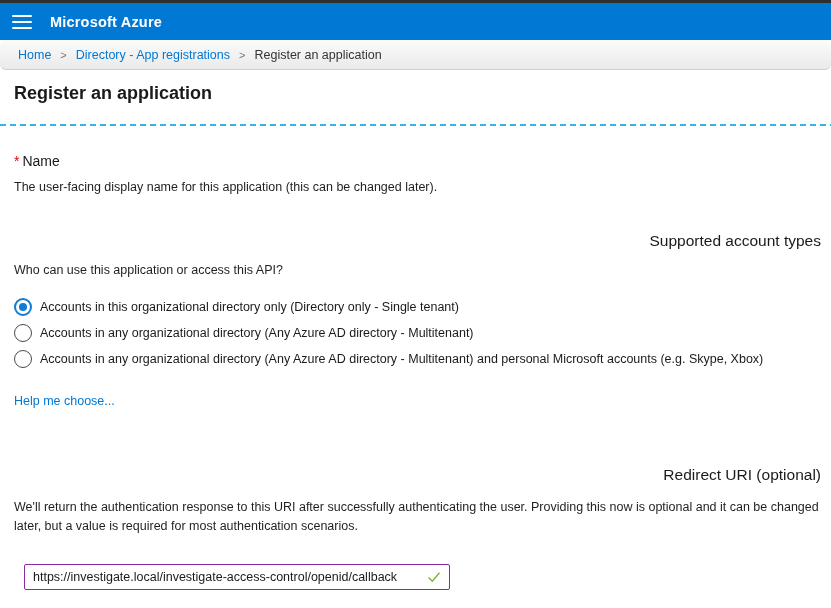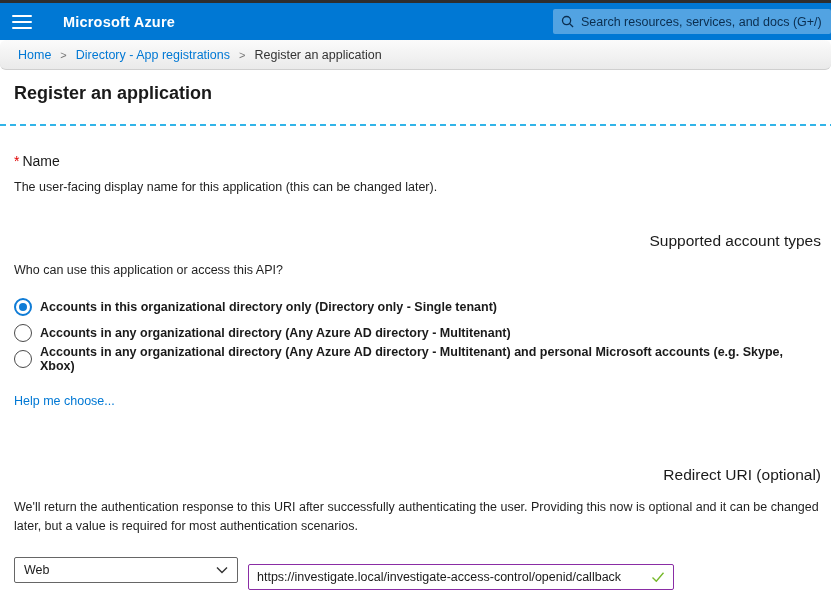--- a/index.html
+++ b/index.html
@@ -18,21 +18,21 @@
     height: 37px;
     background: #0078d4;
     display: flex;
     align-items: center;
     padding-left: 12px;
   }
   .hamburger { width: 20px; height: 14px; display: flex; flex-direction: column; justify-content: space-between; cursor: pointer; }
   .hamburger span { display: block; height: 2px; background: #ffffff; border-radius: 1px; }
   .brand {
     color: #ffffff; font-size: 14.5px; font-weight: 700; letter-spacing: .2px;
-    margin-left: 31px;
+    margin-left: 18px;
   }
   .search-box {
     margin-left: auto;
     width: 278px; height: 25px;
     background: rgba(255,255,255,0.32);
     border-radius: 2px;
     display: flex; align-items: center;
     padding: 0 8px;
     color: #0b2e4f;
     font-size: 12.5px;
@@ -83,21 +83,21 @@
     font-size: 13px; color: #1a1a1a;
     font-family: inherit;
   }
   .text-input .check { position: absolute; right: 8px; top: 50%; transform: translateY(-50%); }
 
   .section-title { font-size: 15.5px; font-weight: 400; color: #1a1a1a; text-align: right; }
   #account-types .section-title { margin-top: 38px; }
   #account-types .question { margin-top: 13px; }
 
   .radio-group { margin-top: 17px; }
-  .radio-row { display: flex; align-items: center; height: 26px; cursor: pointer; font-weight: bold; }
+  .radio-row { display: flex; align-items: center; height: 26px; cursor: pointer; }
   .radio-outer {
     flex: 0 0 auto;
     width: 18px; height: 18px; border-radius: 50%;
     border: 1px solid #4a4a4a; background: #fff;
     display: flex; align-items: center; justify-content: center;
     margin-right: 8px;
   }
   .radio-row.selected .radio-outer { border: 2px solid #0f7cd6; }
   .radio-dot { width: 8px; height: 8px; border-radius: 50%; background: transparent; }
   .radio-row.selected .radio-dot { background: #0f7cd6; }
@@ -127,27 +127,20 @@
 
 <div class="window-edge"></div>
 
 <header class="topbar">
   <div class="hamburger">
     <span></span>
       <span></span>
       <span></span>
   </div>
   <div class="brand">Microsoft Azure</div>
-  <div class="search-box">
-    <svg width="13" height="13" viewBox="0 0 14 14">
-      <circle cx="6" cy="6" r="4.4" fill="none" stroke="#0b2e4f" stroke-width="1.4"></circle>
-      <line x1="9.3" y1="9.3" x2="13" y2="13" stroke="#0b2e4f" stroke-width="1.4"></line>
-    </svg>
-    <span class="ph">Search resources, services, and docs (G+/)</span>
-  </div>
 </header>
 
 <nav class="breadcrumb-bar">
   <a class="crumb-link">Home</a>
   <span class="crumb-sep">&gt;</span>
   <a class="crumb-link">Directory - App registrations</a>
   <span class="crumb-sep">&gt;</span>
   <span class="crumb-current">Register an application</span>
 </nav>
 
@@ -185,26 +178,20 @@
         <span class="radio-label">Accounts in any organizational directory (Any Azure AD directory - Multitenant) and personal Microsoft accounts (e.g. Skype, Xbox)</span>
       </div>
     </div>
     <a class="help-link">Help me choose...</a>
   </section>
 
   <section id="redirect-uri">
     <h2 class="section-title">Redirect URI (optional)</h2>
     <p class="desc">We'll return the authentication response to this URI after successfully authenticating the user. Providing this now is optional and it can be changed later, but a value is required for most authentication scenarios.</p>
     <div class="uri-row">
-      <div class="select-box">
-        <span>Web</span>
-        <svg class="chev" width="12" height="8" viewBox="0 0 12 8">
-          <path d="M1 1.5 L6 6.5 L11 1.5" fill="none" stroke="#333" stroke-width="1.4"></path>
-        </svg>
-      </div>
       <div class="text-input">
         <input type="text" value="https://investigate.local/investigate-access-control/openid/callback" style="">
         <svg class="check" width="14" height="11" viewBox="0 0 16 13">
           <path d="M1.5 7 L6 11.5 L14.5 1.5" fill="none" stroke="#76b82a" stroke-width="1.6"></path>
         </svg>
       </div>
     </div>
   </section>
 </main>
 

